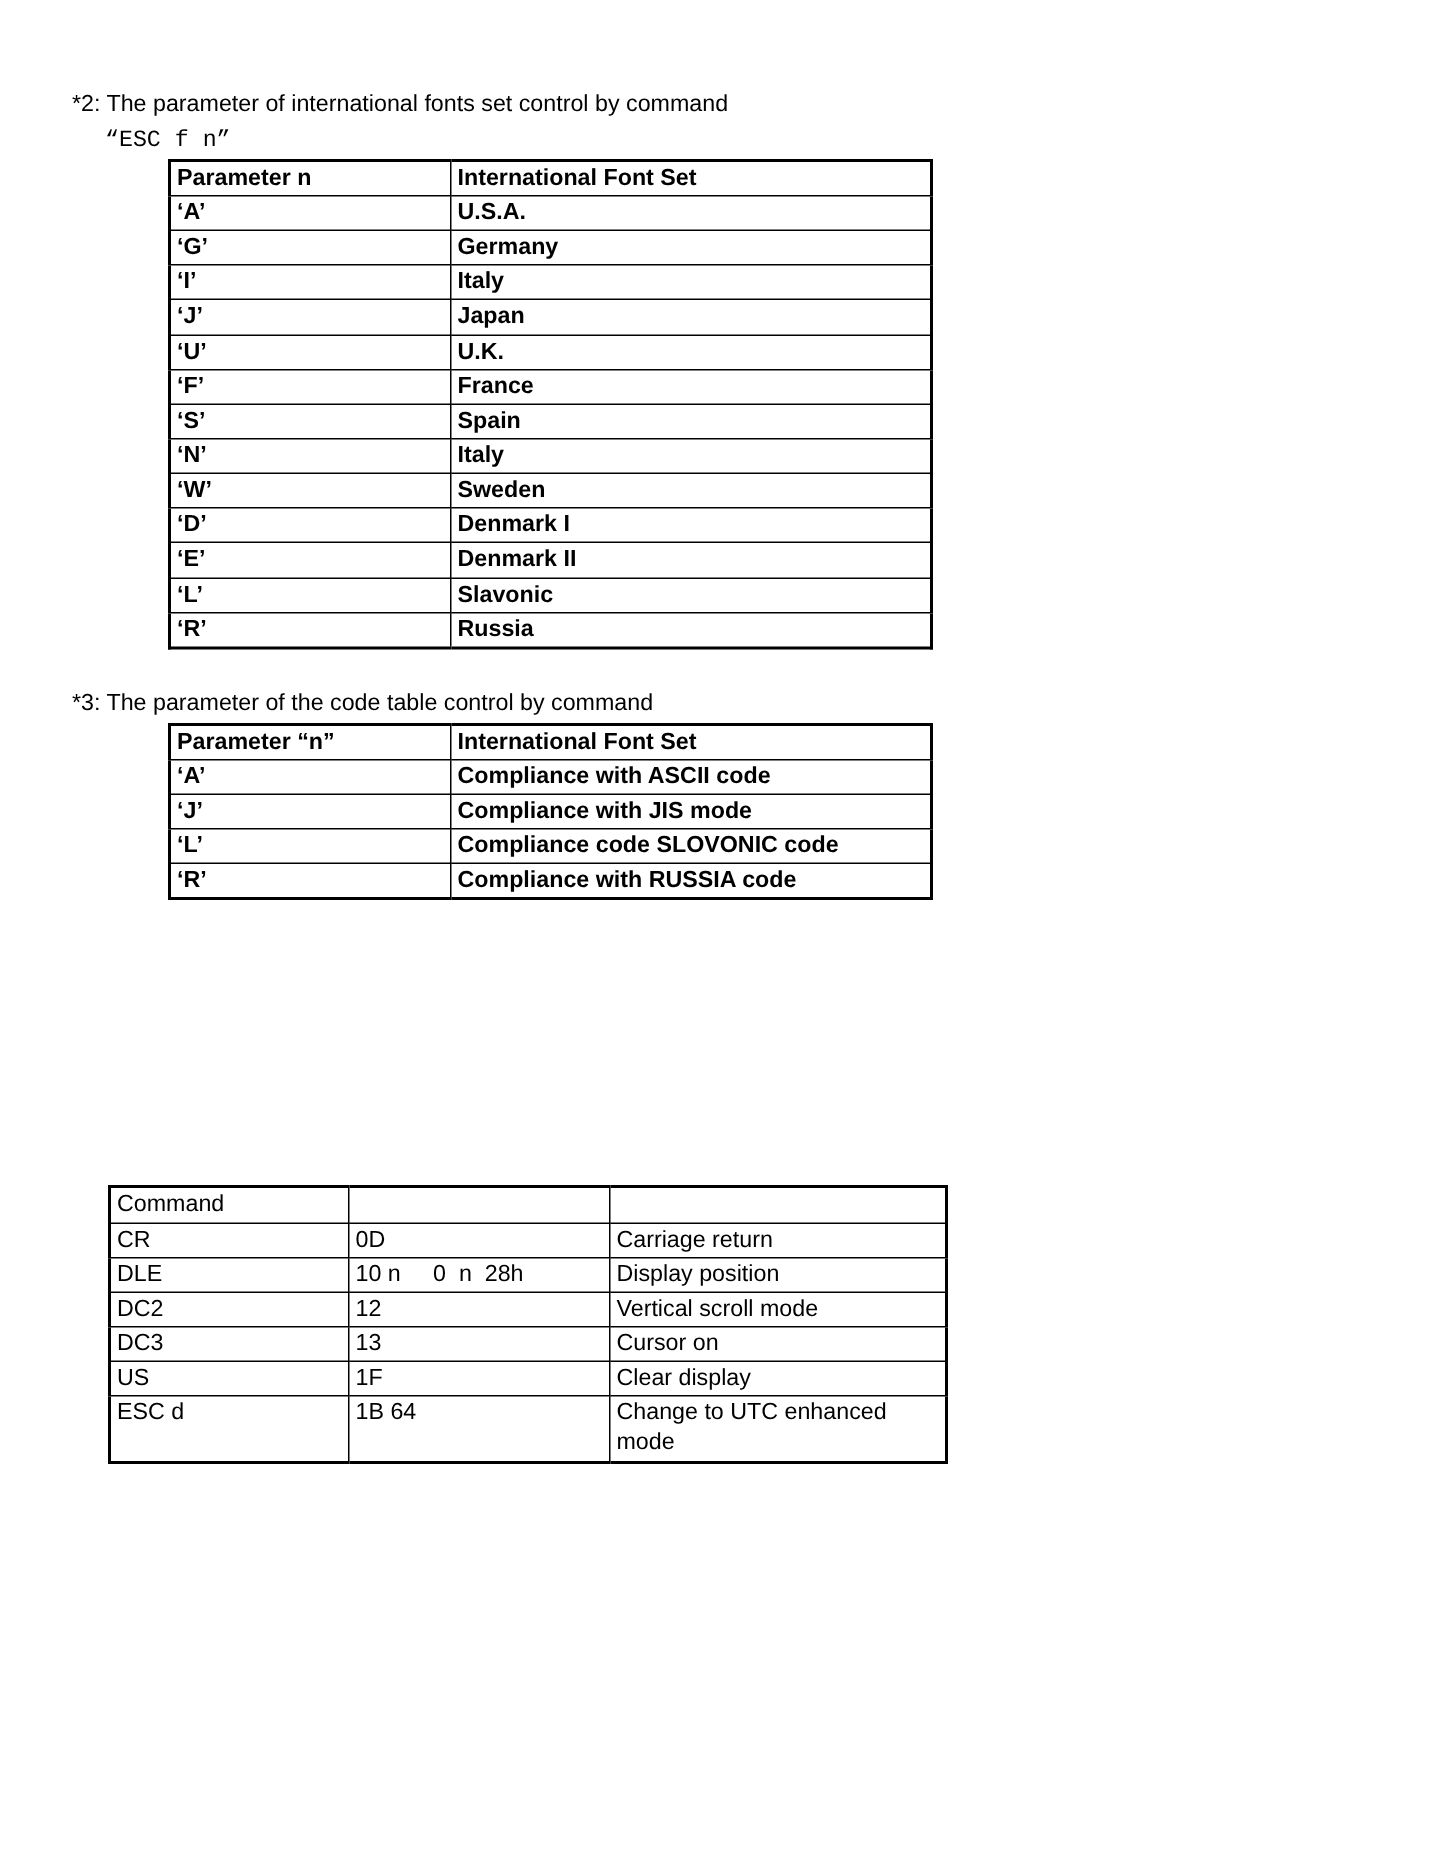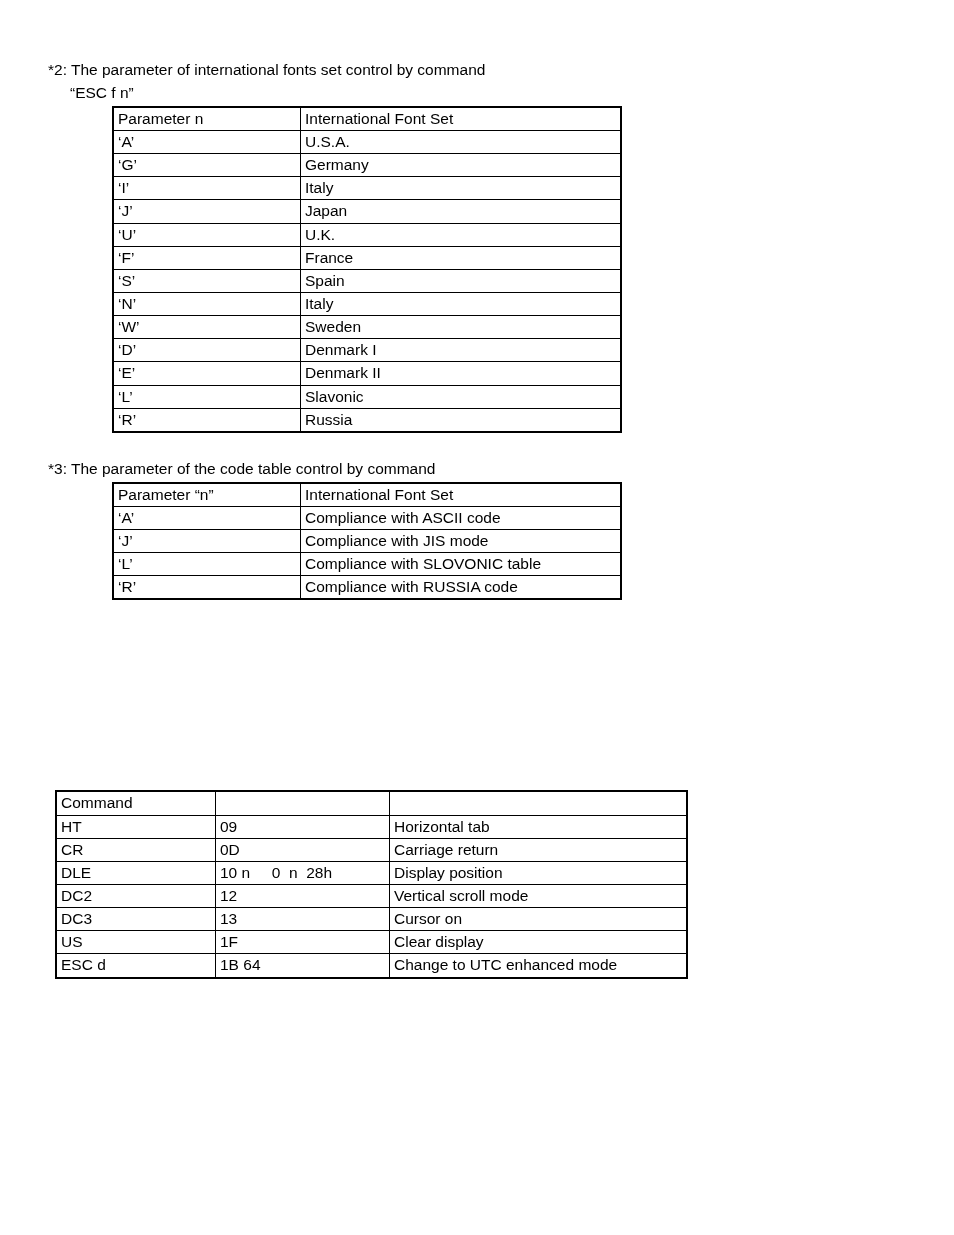--- a/index.html
+++ b/index.html
@@ -9,48 +9,49 @@
       padding: 60px 48px 60px 48px;
       background: #fff;
       color: #000;
       width: 954px;
       box-sizing: border-box;
     }
     .para {
       margin: 0 0 2px 0;
       line-height: 1.35;
     }
-    .indent-small { margin-left: 22px; }
+    .indent-small { margin-left: 22px; font-family: Liberation Mono, monospace; }
     table {
       border-collapse: collapse;
       font-size: 15.5px;
     }
     table.t1, table.t2 {
       margin-left: 64px;
       width: 510px;
     }
     table.t3 {
-      margin-left: 7px;
-      width: 633px;
+      margin-left: 24px;
+      width: 560px;
     }
     table.t1, table.t2, table.t3 {
       border: 2px solid #000;
     }
     td, th {
       padding: 1px 4px 1px 4px;
       text-align: left;
       font-weight: normal;
       vertical-align: top;
       line-height: 1.3;
     }
     table.t1 td, table.t2 td {
       border-top: 1px solid #000;
       border-bottom: 1px solid #000;
       border-left: 1px solid #000;
       border-right: 1px solid #000;
+      font-weight: bold;
     }
     table.t1 tr:first-child td,
     table.t2 tr:first-child td {
       border-top: 2px solid #000;
     }
     table.t1 tr:last-child td,
     table.t2 tr:last-child td {
       border-bottom: 2px solid #000;
     }
     table.t1 td:first-child, table.t2 td:first-child { border-left: 2px solid #000; }
@@ -149,44 +150,39 @@
   <tr>
         <td>‘A’</td>
         <td>Compliance with ASCII code</td>
       </tr>
   <tr>
         <td>‘J’</td>
         <td>Compliance with JIS mode</td>
       </tr>
   <tr>
         <td>‘L’</td>
-        <td>Compliance with SLOVONIC table</td>
+        <td>Compliance code SLOVONIC code</td>
       </tr>
   <tr>
         <td>‘R’</td>
         <td>Compliance with RUSSIA code</td>
       </tr>
 </tbody>
   </table>
 
 <div style="height:190px"></div>
 
 <table class="t3">
   <tbody>
       <tr>
     <td>Command</td>
     <td></td>
     <td></td>
   </tr>
   <tr>
-        <td>HT</td>
-        <td>09</td>
-        <td>Horizontal tab</td>
-      </tr>
-  <tr>
         <td>CR</td>
         <td>0D</td>
         <td>Carriage return</td>
       </tr>
   <tr>
         <td>DLE</td>
         <td>10 n&nbsp;&nbsp;&nbsp;&nbsp;&nbsp;0&nbsp;&nbsp;n&nbsp;&nbsp;28h</td>
         <td>Display position</td>
       </tr>
   <tr>

